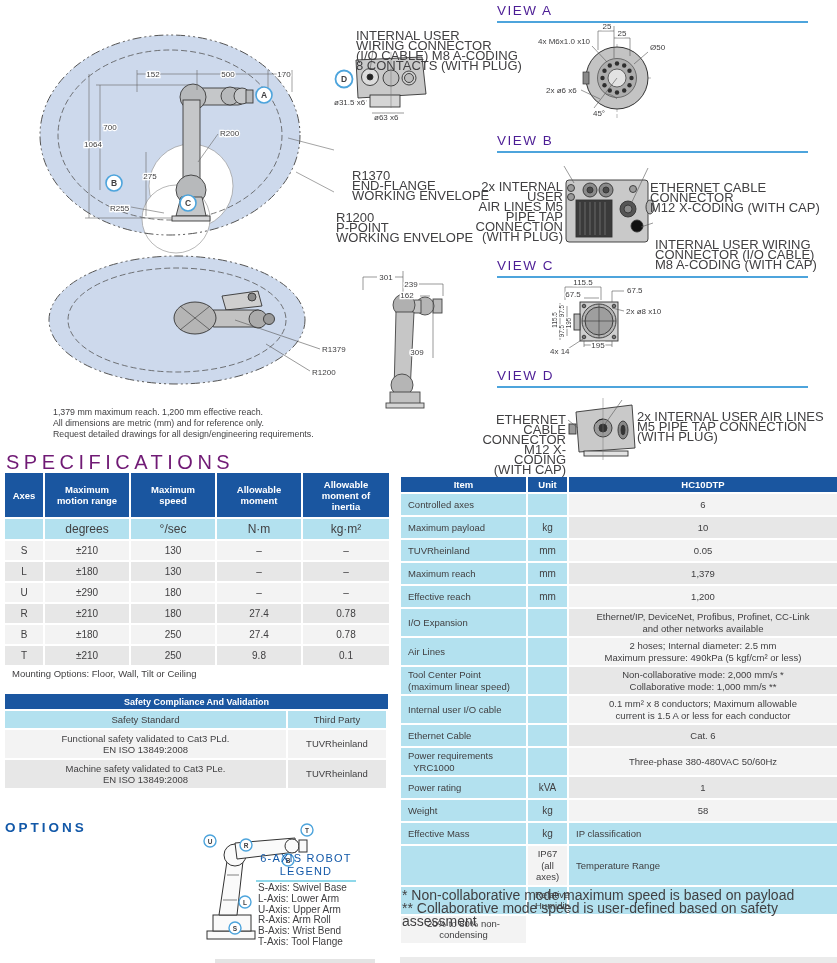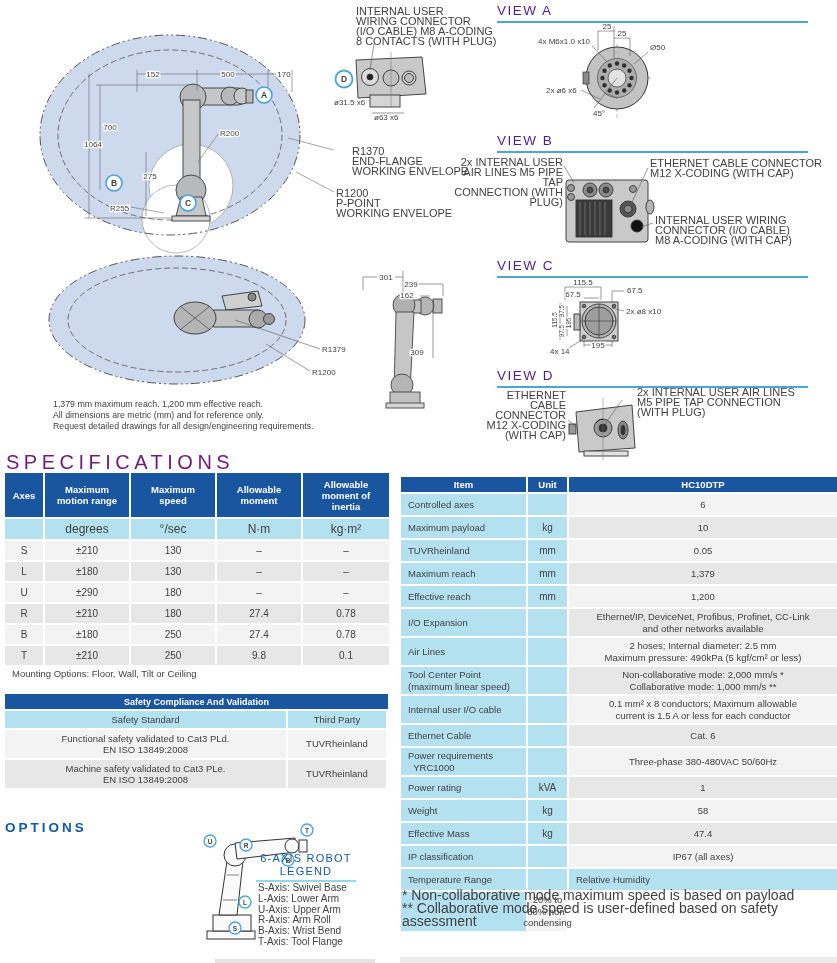--- a/index.html
+++ b/index.html
@@ -3,25 +3,25 @@
 <meta charset="utf-8">
 <style>
   html,body{margin:0;padding:0;background:#fff;}
   .sheet{position:relative;width:837px;height:963px;background:#fff;overflow:hidden;
          font-family:"Liberation Sans",sans-serif;color:#414042;}
   svg{position:absolute;left:0;top:0;}
   svg text{font-family:"Liberation Sans",sans-serif;fill:#414042;}
   .dim{font-size:8px;paint-order:stroke;stroke:#fff;stroke-width:2.5px;}
   .dimr{font-size:6.3px;paint-order:stroke;stroke:#fff;stroke-width:2px;}
   .mk{font-size:8.5px;font-weight:bold;}
-  .co{position:absolute;font-size:11px;line-height:10px;white-space:pre-line;color:#414042;}
+  .co{position:absolute;font-size:13px;line-height:10px;white-space:pre-line;color:#414042;margin-top:25px;}
   .co-r{text-align:right;}
   .vh{position:absolute;width:311px;color:#4c1d95;font-size:13.5px;letter-spacing:1.5px;
       border-bottom:2px solid #4da4dc;padding-bottom:3px;}
-  .note{position:absolute;font-size:8.8px;line-height:11px;white-space:pre-line;}
+  .note{position:absolute;font-size:8.8px;line-height:11px;white-space:pre-line;margin-top:8px;}
   .sec-title{position:absolute;color:#701a75;font-weight:normal;font-size:20px;letter-spacing:4.5px;}
   .sec-title2{position:absolute;color:#1258a8;font-weight:bold;font-size:13.5px;letter-spacing:3px;}
   .grid{position:absolute;display:grid;gap:2px;background:#fff;}
   .c{display:flex;align-items:center;justify-content:center;text-align:center;white-space:pre-line;}
   .hdr{background:#1a56a0;color:#fff;font-weight:bold;font-size:9.5px;line-height:11px;}
   .axes-grid{grid-template-columns:38px 84px 84px 84px 86px;}
   .axes-grid .hdr{height:44px;}
   .unit{background:#b3e1ef;font-size:12px;height:20px;}
   .data{background:#f3f3f3;font-size:10px;min-height:19px;line-height:11.5px;}
   .data.alt{background:#e7e7e7;}
@@ -439,21 +439,20 @@
       <div class="c unit2"></div>
       <div class="c val">Three-phase 380-480VAC 50/60Hz</div>
       <div class="c item">Power rating</div>
       <div class="c unit2">kVA</div>
       <div class="c val alt">1</div>
       <div class="c item">Weight</div>
       <div class="c unit2">kg</div>
       <div class="c val">58</div>
       <div class="c item">Effective Mass</div>
       <div class="c unit2">kg</div>
-      <div class="c val alt">47.4</div>
       <div class="c item">IP classification</div>
       <div class="c unit2"></div>
       <div class="c val">IP67 (all axes)</div>
       <div class="c item">Temperature Range</div>
       <div class="c unit2"></div>
       <div class="c item">Relative Humidity</div>
       <div class="c unit2"></div>
       <div class="c val">20% to 80% non-condensing</div>
     </div>
   <div class="footnotes" style="left:402px;top:889px">* Non-collaborative mode maximum speed is based on payload

